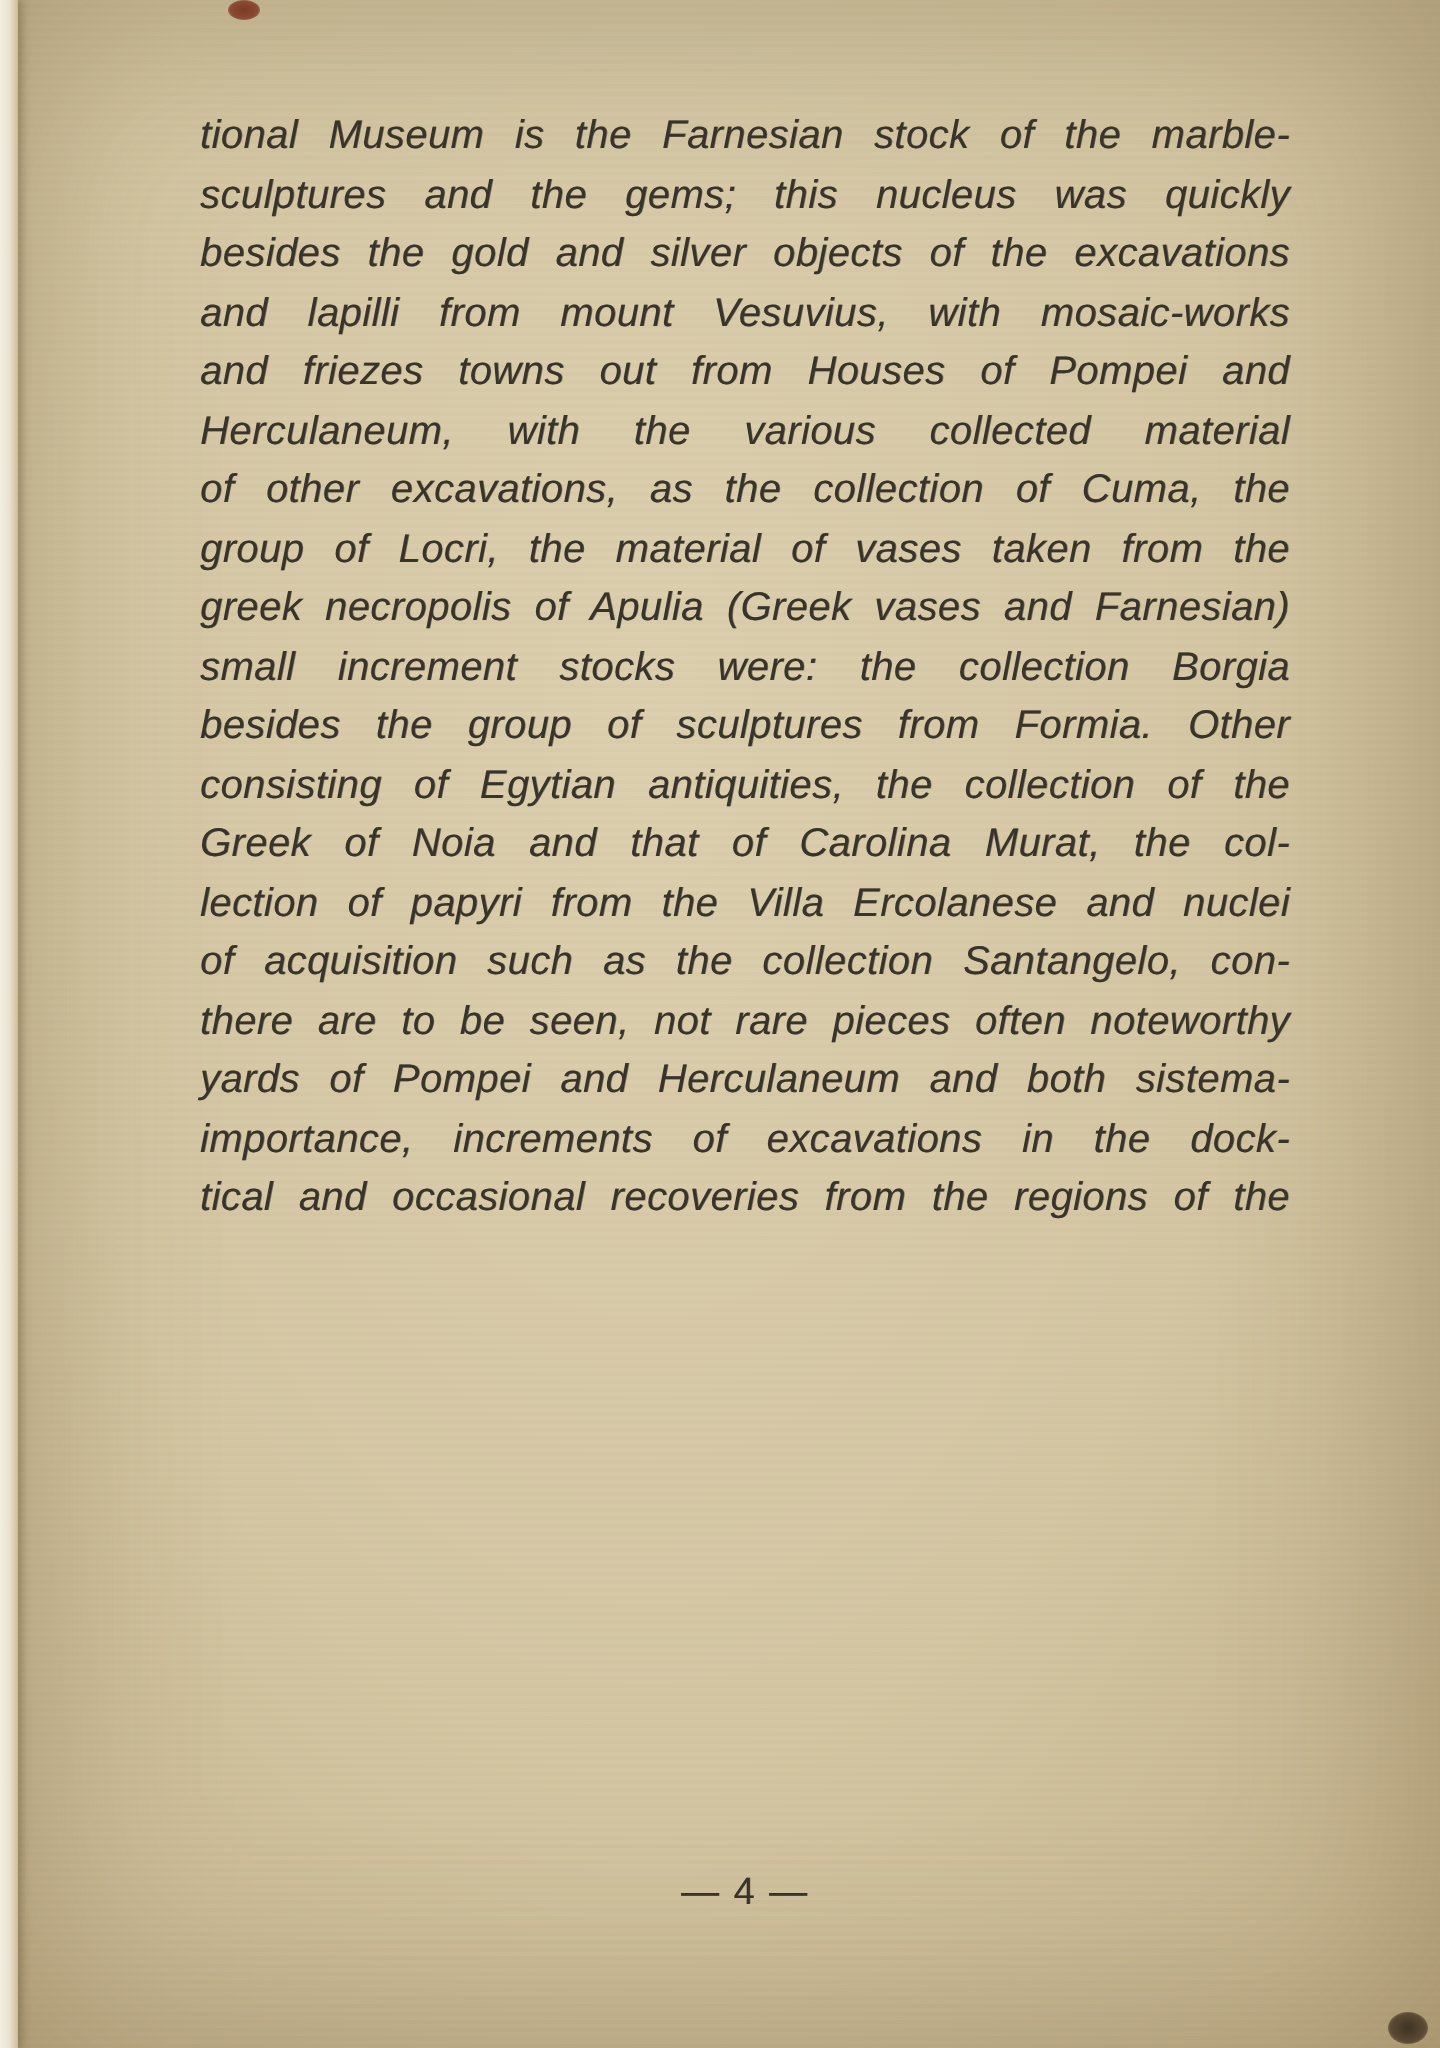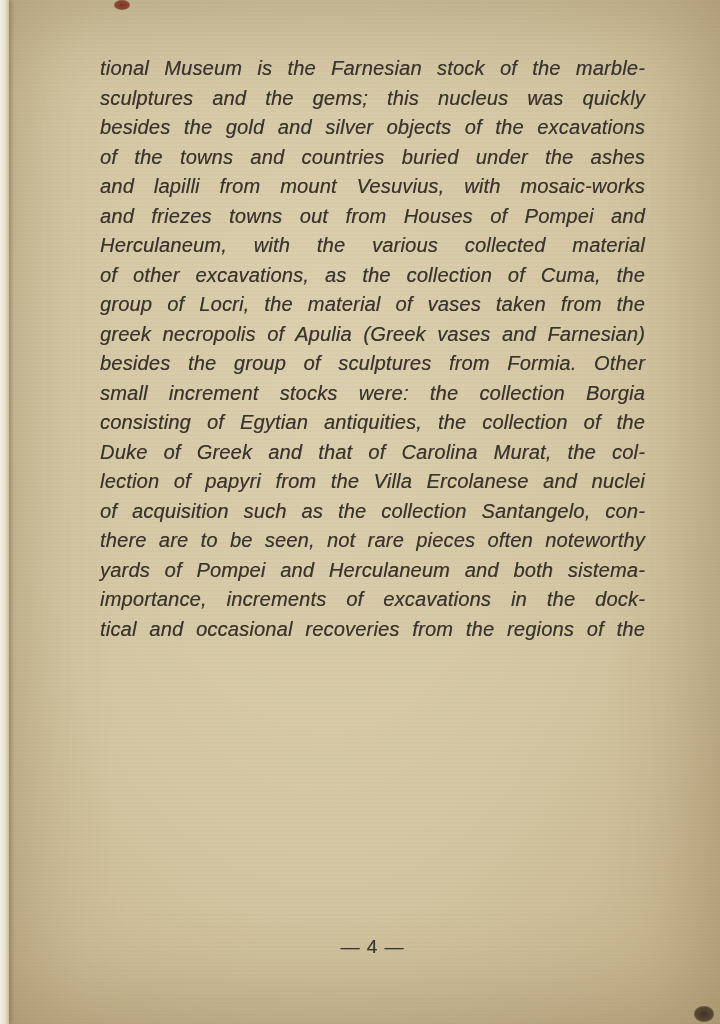--- a/index.html
+++ b/index.html
@@ -75,31 +75,30 @@
 <div class="page">
   <div class="page-edge"></div>
   <div class="speck speck-top"></div>
   <div class="speck speck-bottom"></div>
 
   <div class="text-block">
     <div class="paragraph">
       <div class="line">tional Museum is the Farnesian stock of the marble-</div>
       <div class="line">sculptures and the gems; this nucleus was quickly</div>
       <div class="line">besides the gold and silver objects of the excavations</div>
-      <div class="line">of the towns and countries buried under the ashes</div>
       <div class="line">and lapilli from mount Vesuvius, with mosaic-works</div>
       <div class="line">and friezes towns out from Houses of Pompei and</div>
       <div class="line">Herculaneum, with the various collected material</div>
       <div class="line">of other excavations, as the collection of Cuma, the</div>
       <div class="line">group of Locri, the material of vases taken from the</div>
       <div class="line">greek necropolis of Apulia (Greek vases and Farnesian)</div>
+      <div class="line">small increment stocks were: the collection Borgia</div>
       <div class="line">besides the group of sculptures from Formia. Other</div>
-      <div class="line">small increment stocks were: the collection Borgia</div>
       <div class="line">consisting of Egytian antiquities, the collection of the</div>
-      <div class="line">Duke of Greek and that of Carolina Murat, the col-</div>
+      <div class="line">Greek of Noia and that of Carolina Murat, the col-</div>
       <div class="line">lection of papyri from the Villa Ercolanese and nuclei</div>
       <div class="line">of acquisition such as the collection Santangelo, con-</div>
       <div class="line">there are to be seen, not rare pieces often noteworthy</div>
       <div class="line">yards of Pompei and Herculaneum and both sistema-</div>
       <div class="line">importance, increments of excavations in the dock-</div>
       <div class="line">tical and occasional recoveries from the regions of the</div>
 
     </div>
 
   </div>

